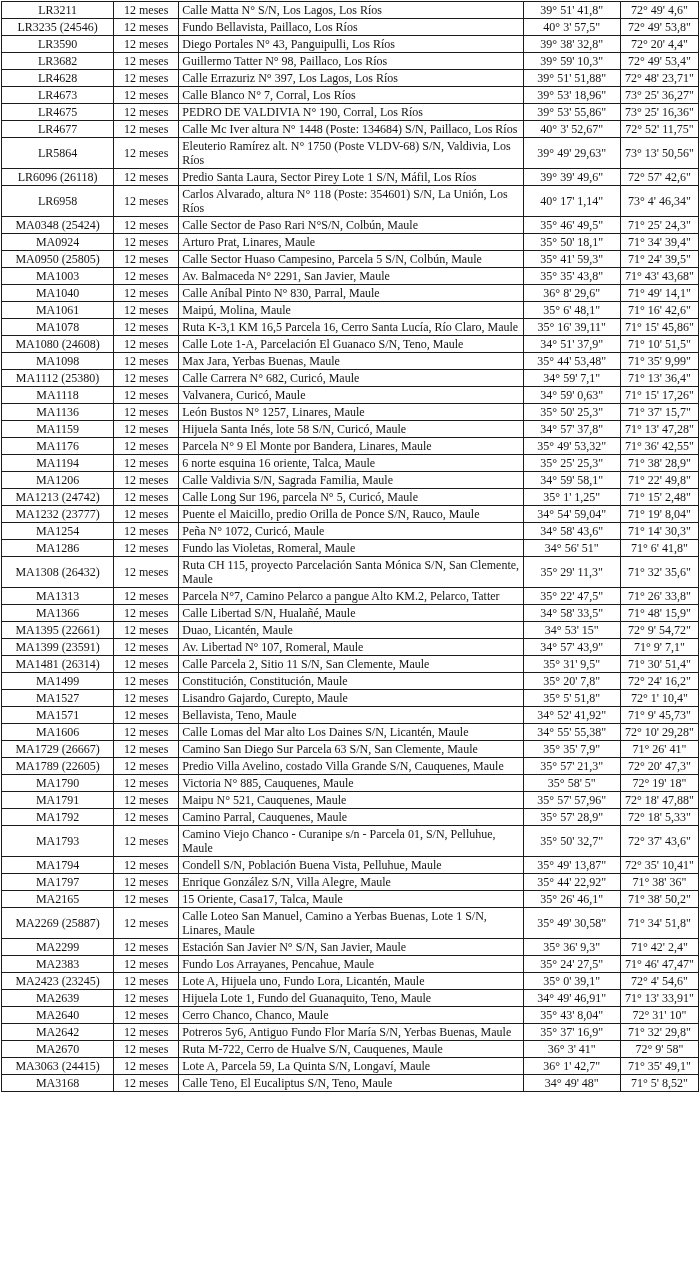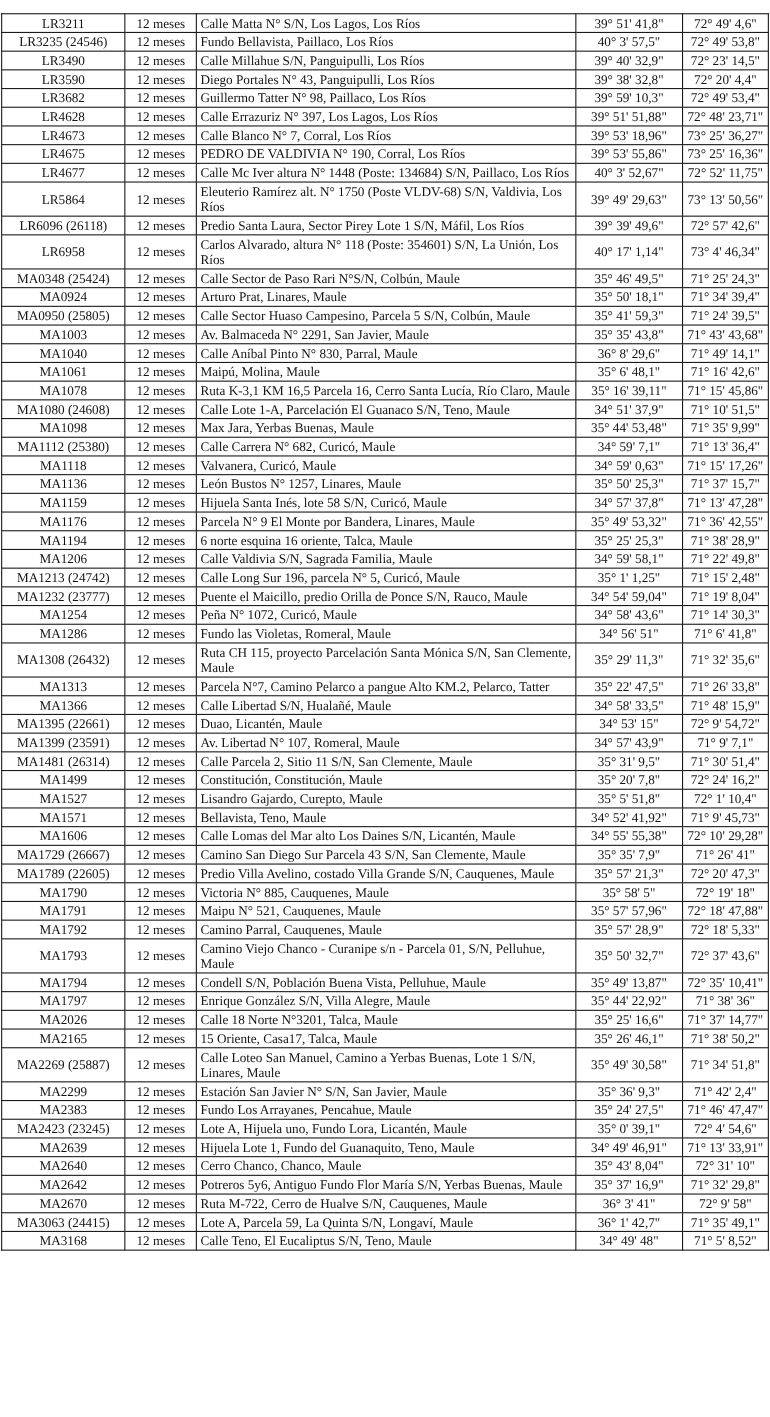--- a/index.html
+++ b/index.html
@@ -14,21 +14,20 @@
   }
   .page {
     width: 700px;
     box-sizing: border-box;
     padding: 1px;
   }
   table.sites {
     border-collapse: collapse;
     table-layout: fixed;
     width: 698px;
-    margin-top: 11px;
   }
   table.sites td {
     border: 1.6px solid #1b1b1b;
     font-size: 12px;
     line-height: 14px;
     padding: 1px 3px;
     vertical-align: middle;
     overflow: hidden;
     word-wrap: break-word;
   }
@@ -60,27 +59,20 @@
   </tr>
 
   <tr>
     <td class="c-id">LR3235 (24546)</td>
     <td class="c-period">12 meses</td>
     <td class="c-address">Fundo Bellavista, Paillaco, Los Ríos</td>
     <td class="c-lat">40° 3' 57,5"</td>
     <td class="c-lon">72° 49' 53,8"</td>
   </tr>
 
-  <tr>
-    <td class="c-id">LR3490</td>
-    <td class="c-period">12 meses</td>
-    <td class="c-address">Calle Millahue S/N, Panguipulli, Los Ríos</td>
-    <td class="c-lat">39° 40' 32,9"</td>
-    <td class="c-lon">72° 23' 14,5"</td>
-  </tr>
 
   <tr>
     <td class="c-id">LR3590</td>
     <td class="c-period">12 meses</td>
     <td class="c-address">Diego Portales N° 43, Panguipulli, Los Ríos</td>
     <td class="c-lat">39° 38' 32,8"</td>
     <td class="c-lon">72° 20' 4,4"</td>
   </tr>
 
   <tr>
@@ -383,21 +375,21 @@
     <td class="c-id">MA1606</td>
     <td class="c-period">12 meses</td>
     <td class="c-address">Calle Lomas del Mar alto Los Daines S/N, Licantén, Maule</td>
     <td class="c-lat">34° 55' 55,38"</td>
     <td class="c-lon">72° 10' 29,28"</td>
   </tr>
 
   <tr>
     <td class="c-id">MA1729 (26667)</td>
     <td class="c-period">12 meses</td>
-    <td class="c-address">Camino San Diego Sur Parcela 43 S/N, San Clemente, Maule</td>
+    <td class="c-address">Camino San Diego Sur Parcela 63 S/N, San Clemente, Maule</td>
     <td class="c-lat">35° 35' 7,9"</td>
     <td class="c-lon">71° 26' 41"</td>
   </tr>
 
   <tr>
     <td class="c-id">MA1789 (22605)</td>
     <td class="c-period">12 meses</td>
     <td class="c-address">Predio Villa Avelino, costado Villa Grande S/N, Cauquenes, Maule</td>
     <td class="c-lat">35° 57' 21,3"</td>
     <td class="c-lon">72° 20' 47,3"</td>
@@ -446,27 +438,20 @@
   <tr>
     <td class="c-id">MA1797</td>
     <td class="c-period">12 meses</td>
     <td class="c-address">Enrique González S/N, Villa Alegre, Maule</td>
     <td class="c-lat">35° 44' 22,92"</td>
     <td class="c-lon">71° 38' 36"</td>
   </tr>
 
 
 
-  <tr>
-    <td class="c-id">MA2026</td>
-    <td class="c-period">12 meses</td>
-    <td class="c-address">Calle 18 Norte N°3201, Talca, Maule</td>
-    <td class="c-lat">35° 25' 16,6"</td>
-    <td class="c-lon">71° 37' 14,77"</td>
-  </tr>
 
   <tr>
     <td class="c-id">MA2165</td>
     <td class="c-period">12 meses</td>
     <td class="c-address">15 Oriente, Casa17, Talca, Maule</td>
     <td class="c-lat">35° 26' 46,1"</td>
     <td class="c-lon">71° 38' 50,2"</td>
   </tr>
 
   <tr>

